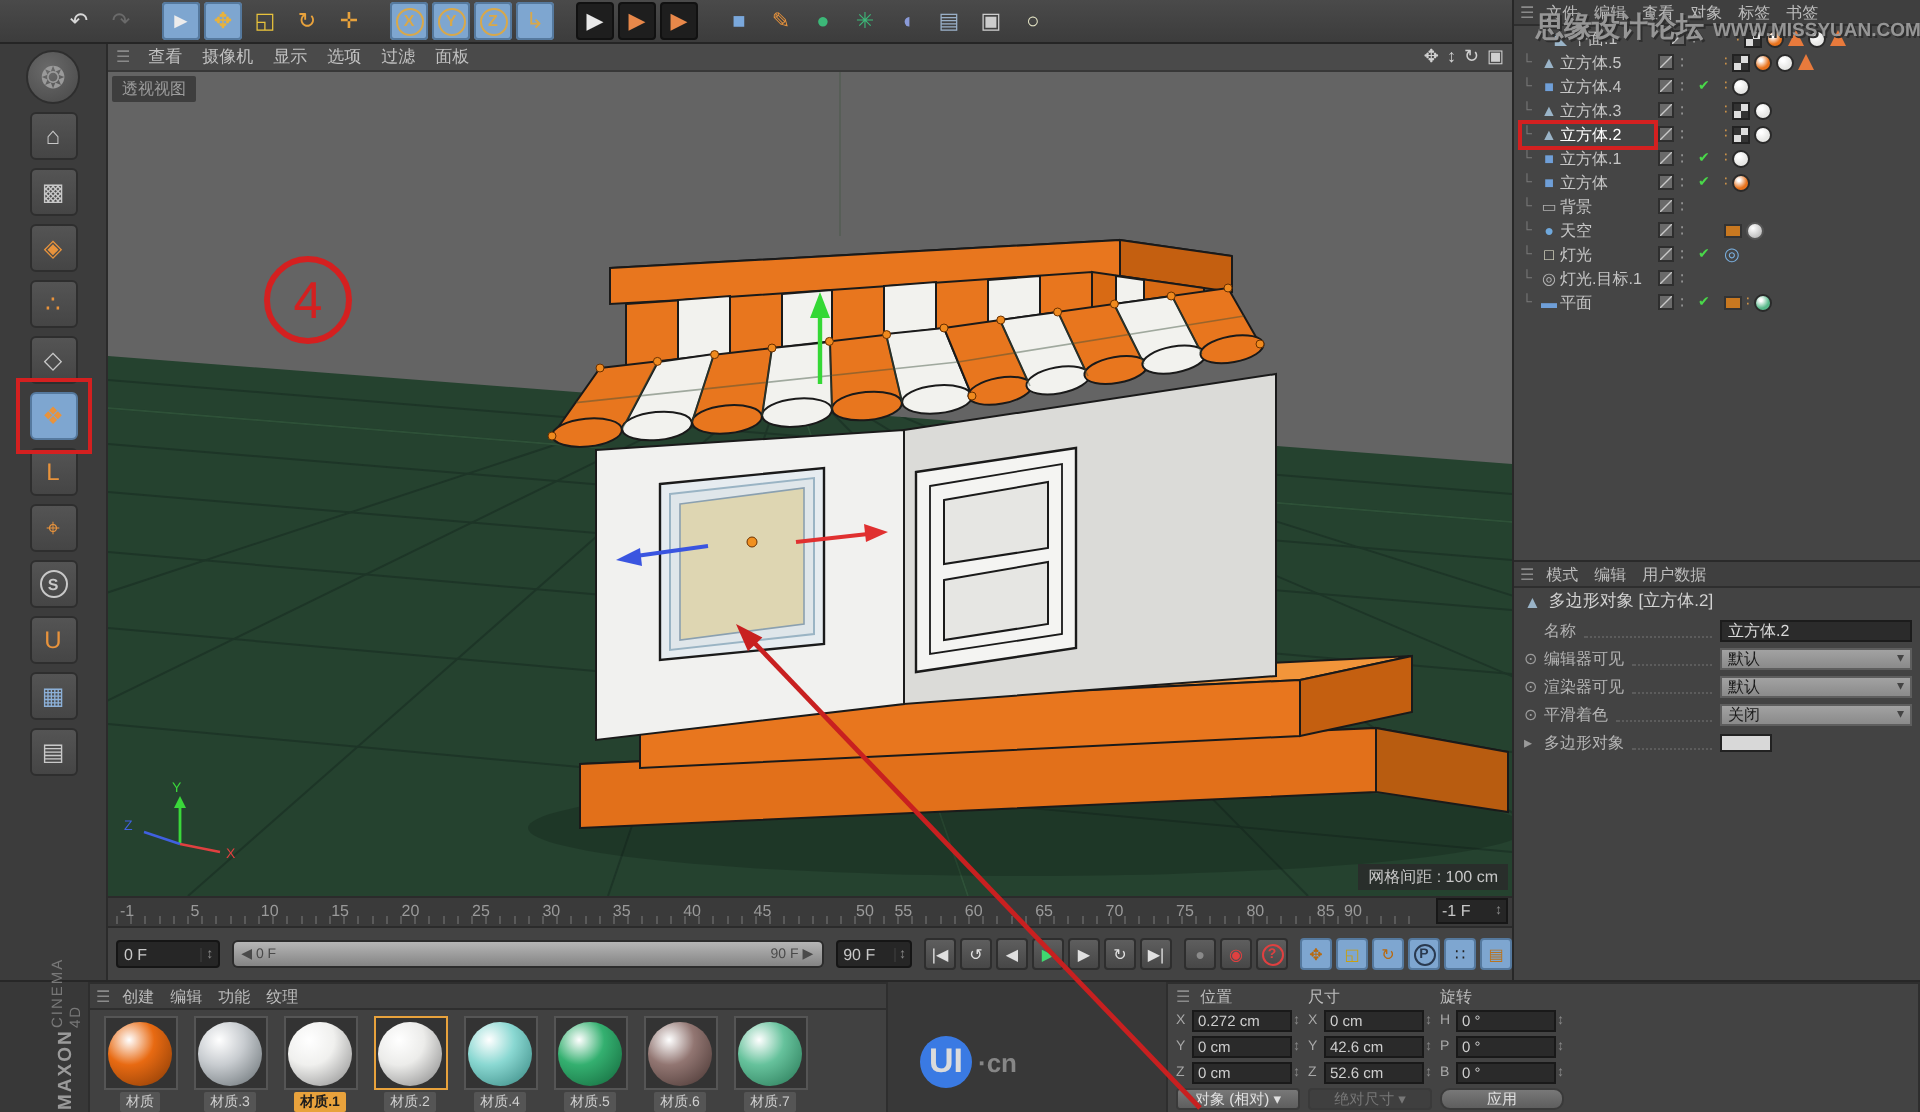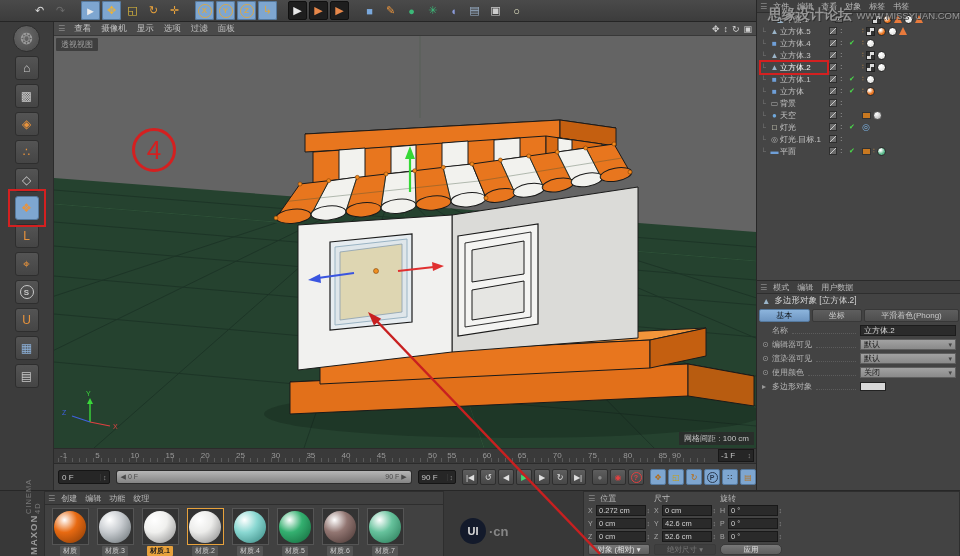--- a/index.html
+++ b/index.html
@@ -109,23 +109,23 @@
 #coord-footer{display:flex;gap:4px;margin-top:1px}
 .cbtn{width:62px;height:11px;font-size:7.5px;display:flex;align-items:center;justify-content:center;border-radius:2px;background:linear-gradient(#787878,#5e5e5e);color:#e0e0e0;border:1px solid #3a3a3a}
 .cbtn.disabled{background:#3f3f3f;color:#777}
 .cbtn.apply{border-radius:5px}
 
 .annbox{position:absolute;border:2.5px solid #d42020;z-index:70;pointer-events:none}
 #ann-circle{position:absolute;left:132px;top:128px;width:44px;height:44px;border:3px solid #d42020;border-radius:50%;color:#d42020;font-size:26px;display:flex;align-items:center;justify-content:center;z-index:70;pointer-events:none}
 #ann-arrow{position:absolute;left:0;top:0;width:960px;height:556px;z-index:65;pointer-events:none}
 #wm-forum{position:absolute;left:768px;top:5px;z-index:75;white-space:nowrap;color:rgba(155,155,155,.95);text-shadow:1px 1px 0 #2e2e2e;pointer-events:none}
 #wm-forum .f1{font-size:14px;font-weight:bold}
-#wm-forum .f2{font-size:9.5px;font-weight:normal}
+#wm-forum .f2{font-size:9.5px;font-weight:bold}
 #wm-uicn{position:absolute;left:460px;top:518px;z-index:75;display:flex;align-items:center;gap:3px;opacity:.9;pointer-events:none}
-#wm-uicn .circ{width:26px;height:26px;border-radius:50%;background:#0f172a;color:#ededed;font-size:11px;font-weight:bold;display:flex;align-items:center;justify-content:center}
+#wm-uicn .circ{width:26px;height:26px;border-radius:50%;background:#3b82f6;color:#ededed;font-size:17px;font-weight:bold;display:flex;align-items:center;justify-content:center}
 #wm-uicn .suf{color:#8f8f8f;font-size:13px;font-weight:bold}
 </style>
 </head>
 <body>
 
 <div id="top-toolbar">
   <div style="display:flex;align-items:center;gap:2px">
       <div class="ttile">
         <span style="color: rgb(216, 216, 216);">↶</span>
       </div>
@@ -617,25 +617,20 @@
       <span style="display:flex">
           <span class="mi">模式</span>
           <span class="mi">编辑</span>
           <span class="mi">用户数据</span>
         </span>
     </div>
     <div id="attr-objrow">
       <span class="oicon">▲</span>
       <span>多边形对象 [立方体.2]</span>
     </div>
-    <div id="attr-tabs">
-        <div class="atab sel">基本</div>
-        <div class="atab">坐标</div>
-        <div class="atab">平滑着色(Phong)</div>
-      </div>
     <div class="arow">
       <span class="apre"></span>
       <span class="albl">名称</span>
       <span class="lead"></span>
       <div class="ainput">立方体.2</div>
     </div>
     <div class="arow">
       <span class="apre">⊙</span>
       <span class="albl">编辑器可见</span>
       <span class="lead"></span>
@@ -648,21 +643,21 @@
       <span class="apre">⊙</span>
       <span class="albl">渲染器可见</span>
       <span class="lead"></span>
       <div class="addown">
           <span>默认</span>
           <span class="dd">▾</span>
         </div>
     </div>
     <div class="arow">
       <span class="apre">⊙</span>
-      <span class="albl">使用颜色</span>
+      <span class="albl">平滑着色</span>
       <span class="lead"></span>
       <div class="addown">
           <span>关闭</span>
           <span class="dd">▾</span>
         </div>
     </div>
     <div class="arow">
       <span class="apre">▸</span>
       <span class="albl">多边形对象</span>
       <span class="lead"></span>

